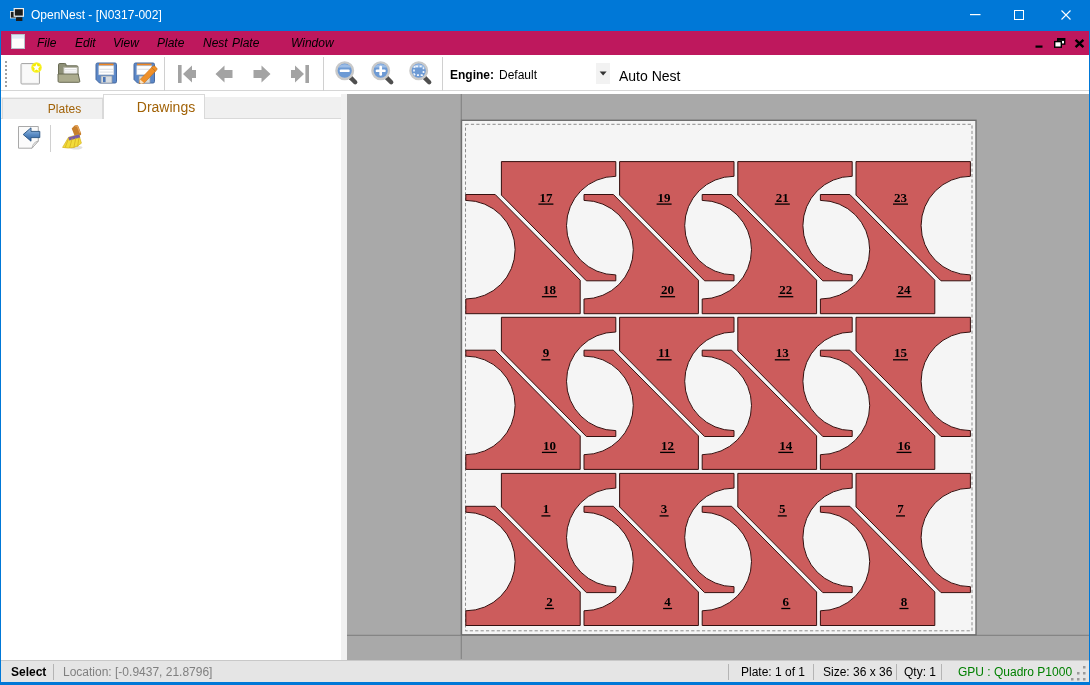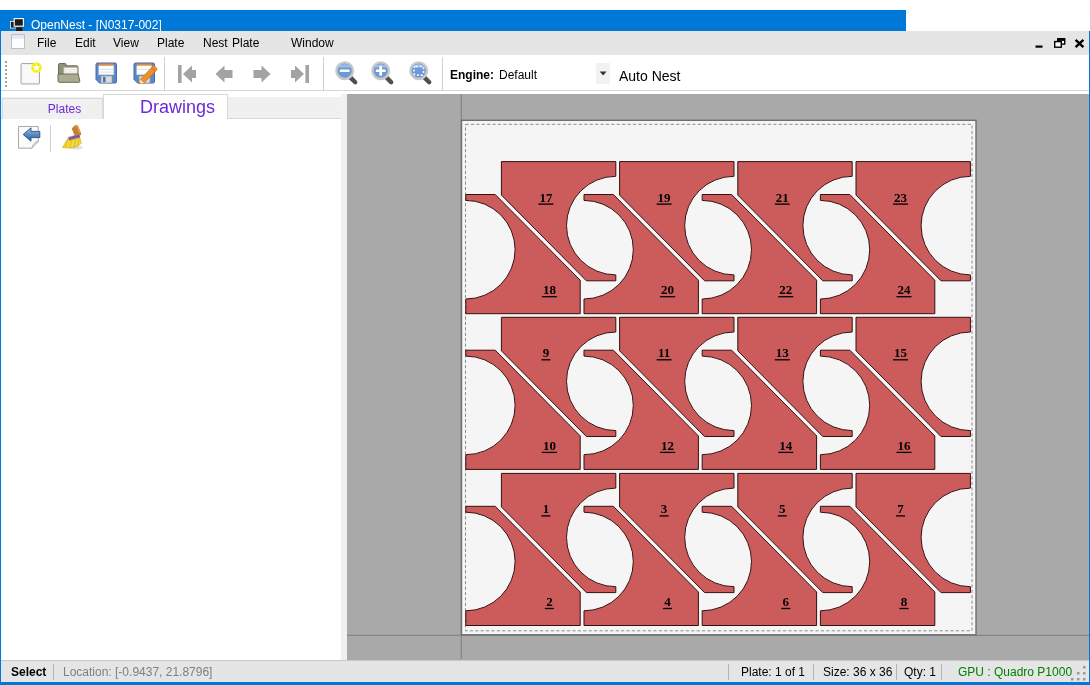--- a/index.html
+++ b/index.html
@@ -1,46 +1,46 @@
 <!DOCTYPE html>
 <html><head>
 <meta charset="utf-8">
 <style>
 * { margin:0; padding:0; box-sizing:border-box; }
 html,body { width:1090px; height:685px; overflow:hidden; }
 body { font-family:"Liberation Sans", sans-serif; position:relative; background:#ffffff; }
 .abs { position:absolute; }
 
 
-#titlebar { left:0; top:0; width:906px; height:31px; background:#0078d7; color:#fff;margin-top:10px; }
+#titlebar { left:0; top:0; width:1090px; height:31px; background:#0078d7; color:#fff; }
 #title-text { left:31px; top:8px; font-size:12px; color:#fff; }
 .winbtn { top:0; width:46px; height:30px; }
 
 
 #bL { left:0; top:31px; width:1px; height:652px; background:#0078d7; }
 #bR { left:1089px; top:31px; width:1px; height:652px; background:#0078d7; }
 #bB { left:0; top:682px; width:1090px; height:3px; background:#0078d7; }
 
 
-#menubar { left:1px; top:31px; width:1088px; height:24px; background:#e5e5e5; }
+#menubar { left:1px; top:31px; width:1088px; height:24px; background:#be185d;font-style:italic; }
 .menuitem { top:5px; font-size:12px; color:#000; }
 
 
 #toolbar { left:1px; top:55px; width:1088px; height:36px; background:#ffffff; border-bottom:1px solid #d6d6d6; }
 .tsep { position:absolute; top:2px; width:1px; height:34px; background:#d0d0d0; }
 #grip { left:4px; top:6px; width:3px; height:26px;
   background-image:repeating-linear-gradient(#a0a0a0 0 2px, transparent 2px 4px); background-size:2px 100%; background-repeat:no-repeat; background-position:0 0; }
 
 
 #panel { left:1px; top:93px; width:346px; height:567px; background:#ffffff; }
 #splitter { left:341px; top:94px; width:6px; height:566px; background:#f1f1f1; }
 #tabstrip { left:0px; top:4px; width:346px; height:22px; background:#f0f0f0; border-bottom:1px solid #d9d9d9;}
-.tab { top:4px; height:22px; font-size:12px; color:#6d28d9; text-align:center; line-height:22px;padding-left:24px; }
+.tab { top:4px; height:22px; font-size:12px; color:#a16207; text-align:center; line-height:22px;padding-left:24px; }
 #tab-plates { left:1px; top:5px; width:101px; height:21px; line-height:20px; background:#f0f0f0; border:1px solid #d9d9d9; border-bottom:none; }
-#tab-drawings { left:102px; top:1px; width:125px; height:25px; line-height:24px; background:#ffffff; border:1px solid #d9d9d9; border-bottom:none; font-size:18px; }
+#tab-drawings { left:102px; top:1px; width:102px; height:25px; line-height:24px; background:#ffffff; border:1px solid #d9d9d9; border-bottom:none; font-size:14px; }
 #paneltools { left:0; top:26px; width:346px; height:39px; background:#ffffff; }
 #pt-sep { left:49px; top:6px; width:1px; height:27px; background:#d0d0d0; }
 #listitem { left:9px; top:61px; width:330px; height:86px; background:#ffffe1; }
 #li-title { left:103px; top:8.5px; font-size:13px; font-weight:bold; color:#000; letter-spacing:-0.1px; }
 .li-sub { left:103px; font-size:12px; color:#8b8b8b; }
 
 
 
 #canvaswrap { left:347px; top:94px; width:742px; height:566px; background:#a9a9a9; }
 

